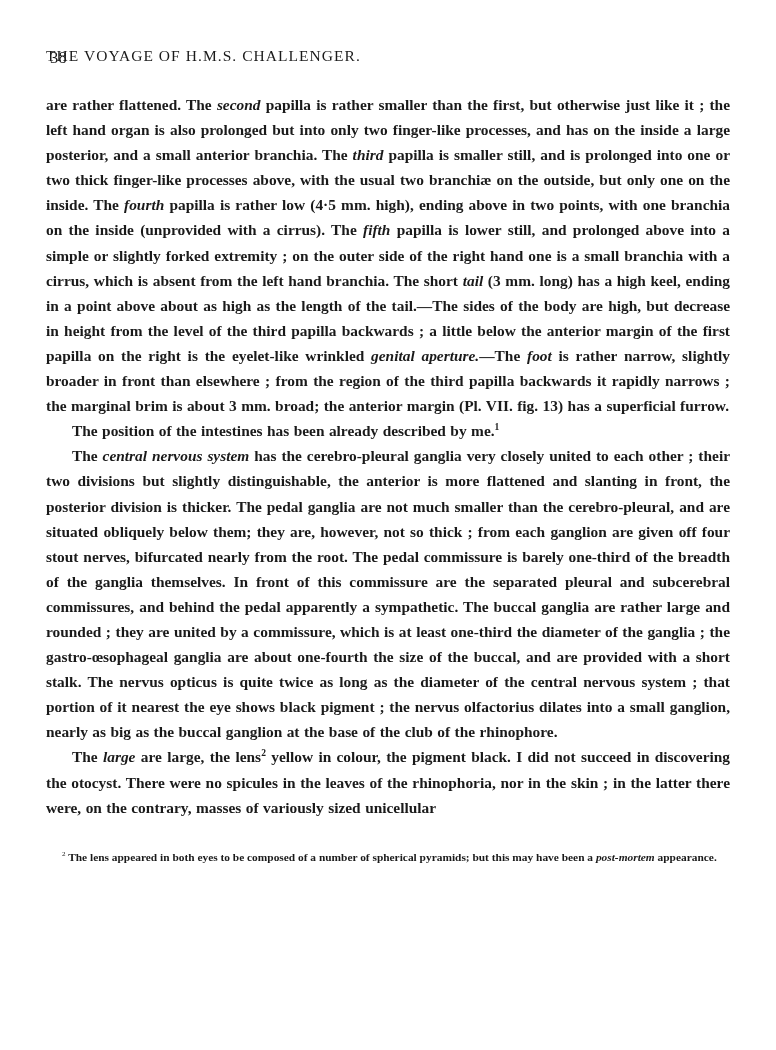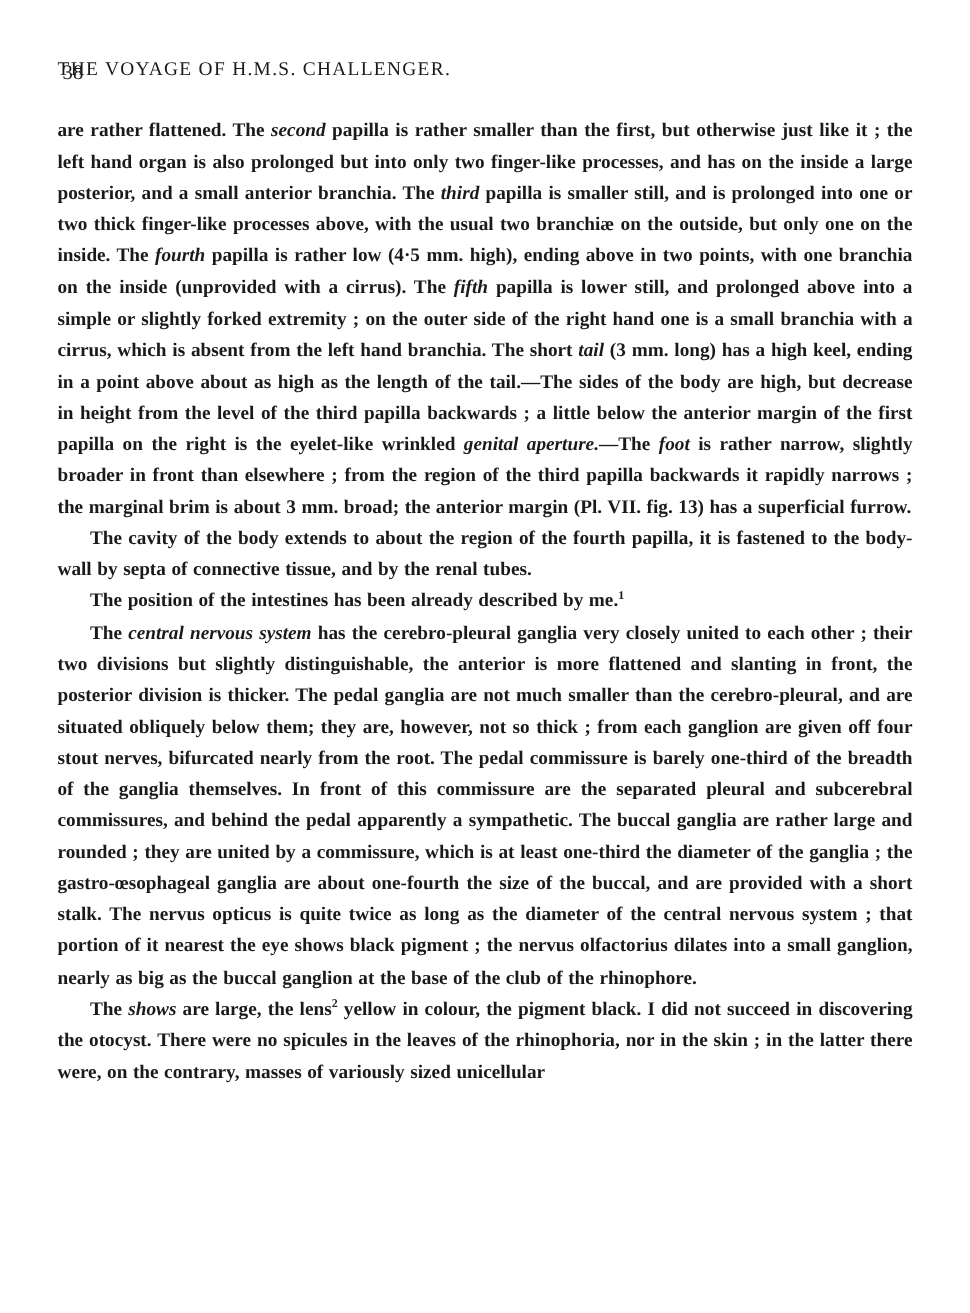--- a/index.html
+++ b/index.html
@@ -89,22 +89,22 @@
 
 <div class="page">
 
   <div class="header">
     <div class="folio">38</div>
     <div class="running-title">THE VOYAGE OF H.M.S. CHALLENGER.</div>
   </div>
 
   <div class="body-text">
     <p class="para" id="p1">are rather flattened.   The <i>second</i> papilla is rather smaller than the first, but otherwise just like it ; the left hand organ is also prolonged but into only two finger-like processes, and has on the inside a large posterior, and a small anterior branchia.   The <i>third</i> papilla is smaller still, and is prolonged into one or two thick finger-like processes above, with the usual two branchiæ on the outside, but only one on the inside.   The <i>fourth</i> papilla is rather low (4·5 mm. high), ending above in two points, with one branchia on the inside (unprovided with a cirrus).   The <i>fifth</i> papilla is lower still, and prolonged above into a simple or slightly forked extremity ; on the outer side of the right hand one is a small branchia with a cirrus, which is absent from the left hand branchia.   The short <i>tail</i> (3 mm. long) has a high keel, ending in a point above about as high as the length of the tail.—The sides of the body are high, but decrease in height from the level of the third papilla backwards ; a little below the anterior margin of the first papilla on the right is the eyelet-like wrinkled <i>genital aperture.</i>—The <i>foot</i> is rather narrow, slightly broader in front than elsewhere ; from the region of the third papilla backwards it rapidly narrows ; the marginal brim is about 3 mm. broad; the anterior margin (Pl. VII. fig. 13) has a superficial furrow.</p>
-    <p class="para indent" id="p2">The cavity of the body extends to about the region of the fourth papilla, it is fastened to the body-wall by septa of connective tissue, and by the renal tubes.</p>
     <p class="para indent" id="p3">The position of the intestines has been already described by me.<sup>1</sup></p>
     <p class="para indent" id="p4">The <i>central nervous system</i> has the cerebro-pleural ganglia very closely united to each other ; their two divisions but slightly distinguishable, the anterior is more flattened and slanting in front, the posterior division is thicker.   The pedal ganglia are not much smaller than the cerebro-pleural, and are situated obliquely below them; they are, however, not so thick ; from each ganglion are given off four stout nerves, bifurcated nearly from the root.   The pedal commissure is barely one-third of the breadth of the ganglia themselves.   In front of this commissure are the separated pleural and subcerebral commissures, and behind the pedal apparently a sympathetic.   The buccal ganglia are rather large and rounded ; they are united by a commissure, which is at least one-third the diameter of the ganglia ; the gastro-œsophageal ganglia are about one-fourth the size of the buccal, and are provided with a short stalk.   The nervus opticus is quite twice as long as the diameter of the central nervous system ; that portion of it nearest the eye shows black pigment ; the nervus olfactorius dilates into a small ganglion, nearly as big as the buccal ganglion at the base of the club of the rhinophore.</p>
-    <p class="para indent" id="p5">The <i>shows</i> are large, the lens<sup>2</sup> yellow in colour, the pigment black.   I did not succeed in discovering the otocyst.   There were no spicules in the leaves of the rhinophoria, nor in the skin ; in the latter there were, on the contrary, masses of variously sized unicellular</p>
+    <p class="para indent" id="p5">The <i>large</i> are large, the lens<sup>2</sup> yellow in colour, the pigment black.   I did not succeed in discovering the otocyst.   There were no spicules in the leaves of the rhinophoria, nor in the skin ; in the latter there were, on the contrary, masses of variously sized unicellular</p>
   </div>
 
   <div class="footnotes">
+    <p class="fn fn2" id="fn2"><sup>2</sup><b> The lens appeared in both eyes to be composed of a number of spherical pyramids; but this may have been a </b><b><i>post-mortem</i></b><b> appearance.</b></p>
   </div>
 
 </div>
 
 </body></html>

